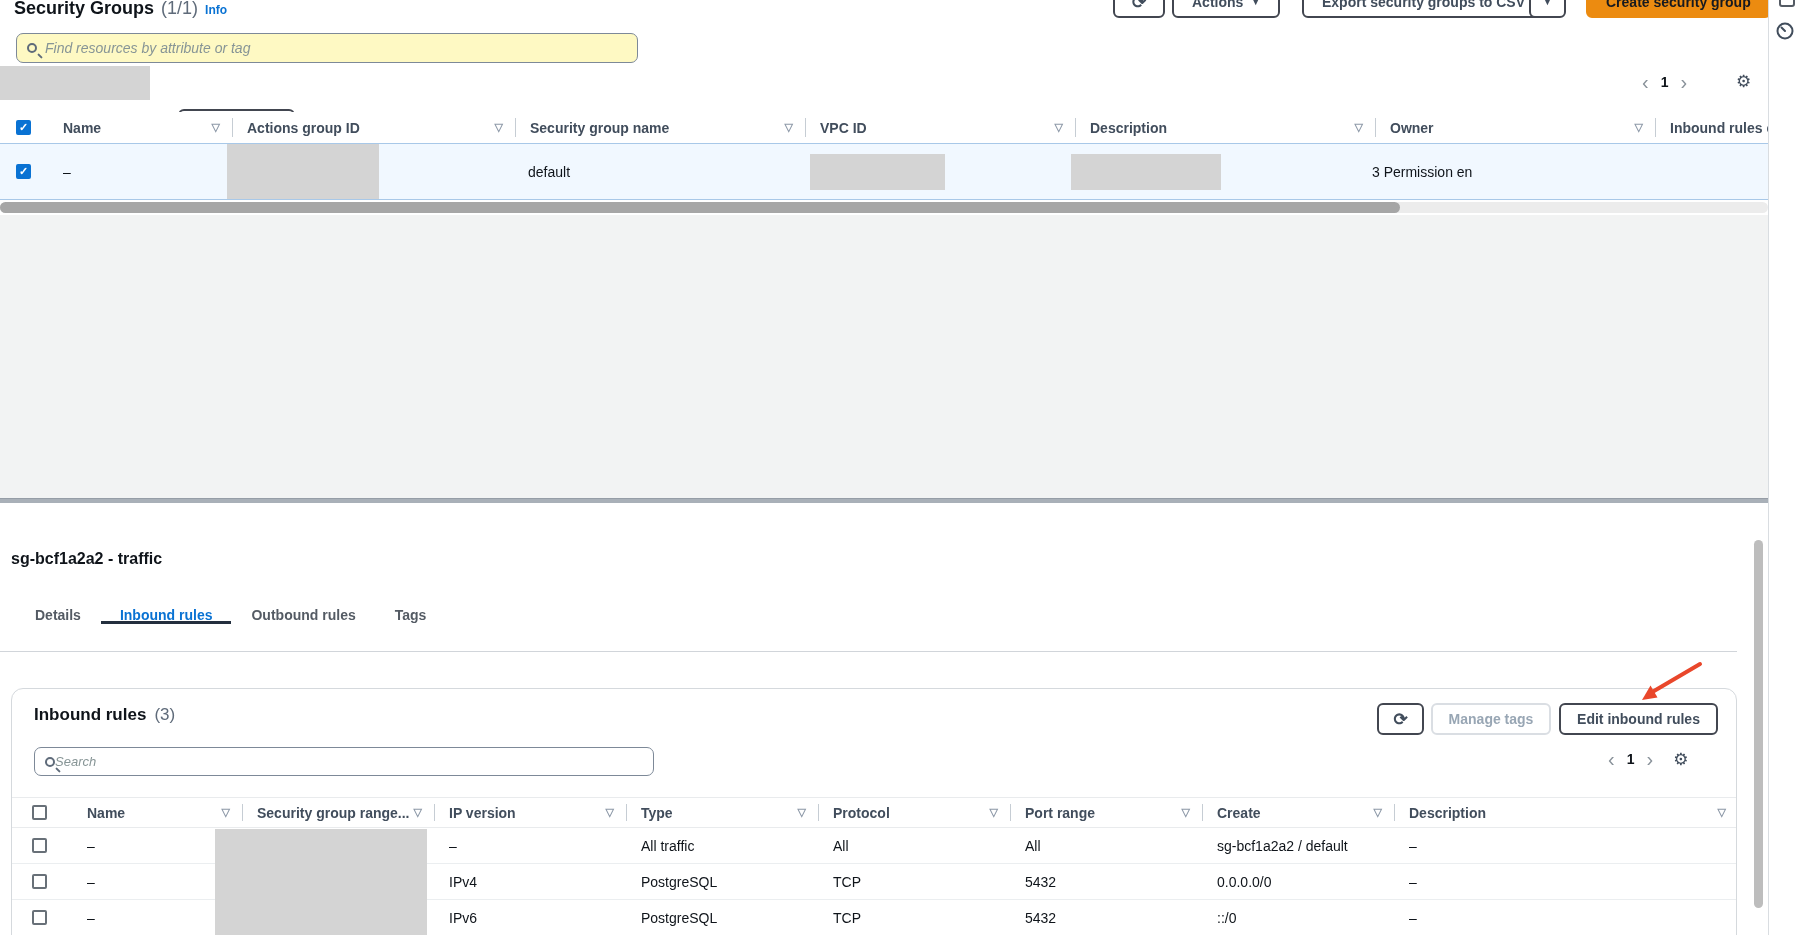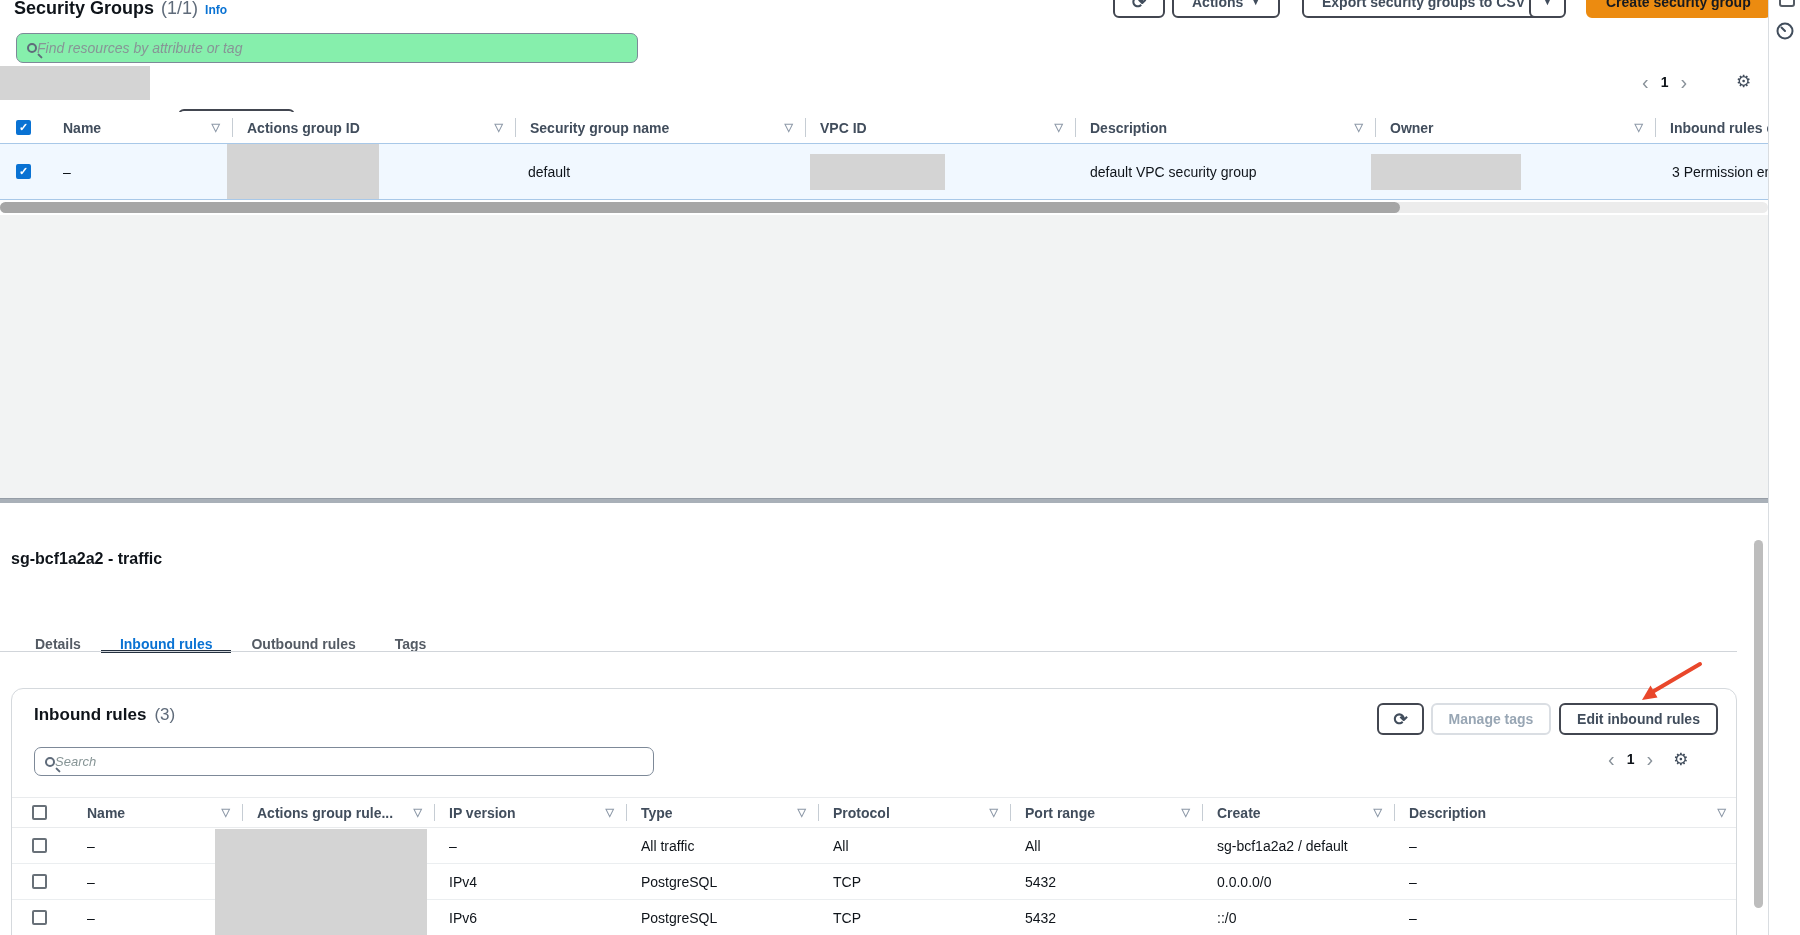--- a/index.html
+++ b/index.html
@@ -10,22 +10,22 @@
 
   
   #upper { left:0; top:0; width:1768px; height:503px; background:#fff; overflow:hidden; }
   .gray-zone { left:0; top:215px; width:1768px; height:283px; background:#f2f3f3; }
 
   .title-row { left:14px; top:-2px; display:flex; align-items:baseline; gap:7px; }
   .page-title { font-size:18px; font-weight:bold; color:#0f141a; }
   .page-count { font-size:18px; color:#5f6b7a; font-weight:400; }
   .info-link { font-size:12px; font-weight:bold; color:#0972d3; cursor:pointer; }
 
-  .search-box { left:16px; top:33px; width:622px; height:30px; background:#86efac;
-    border:1px solid #7d8998; border-radius:7px; display:flex; align-items:center; padding:0 10px; }
+  .search-box { left:16px; top:33px; width:622px; height:30px; background:#fef9c3;
+    border:1px solid #7d8998; border-radius:7px; display:flex; align-items:center; padding:0 10px; gap:8px; }
   .search-box input { border:none; outline:none; flex:1; font-size:14px; font-style:italic;
     font-family:"Liberation Sans", sans-serif; color:#0f141a; background:transparent; }
   .search-box input::placeholder { color:#879596; font-style:italic; }
   .mag { width:10px; height:10px; border:2px solid #5f6b7a; border-radius:50%; position:relative; flex:0 0 auto; }
   .mag::after { content:""; position:absolute; width:2px; height:6px; background:#5f6b7a;
     transform:rotate(-45deg); left:10px; top:8px; border-radius:1px; }
 
   .redact { background:#d4d4d4; }
 
   .btn { display:inline-flex; align-items:center; justify-content:center; gap:8px; height:32px;
@@ -69,21 +69,21 @@
   .drag-handle div { height:3px; background:#98a0a8; border-radius:2px; margin-bottom:3px; }
   .layout-icons { left:1669px; top:514px; display:flex; gap:17px; }
   .lay-ic { width:17px; height:15px; border:2px solid #545b64; border-radius:3px; position:relative; cursor:pointer; background:#fff; }
   .lay-ic i { position:absolute; left:2px; right:2px; bottom:2px; background:#545b64; display:block; }
   .lay-ic.s1 i { height:4px; } .lay-ic.s2 i { height:6px; } .lay-ic.s3 i { top:2px; }
 
   
   #lower { left:0; top:503px; width:1768px; height:432px; background:#fff; overflow:hidden; }
   .detail-title { left:11px; top:47px; font-size:16px; font-weight:bold; color:#0f141a; }
 
-  .tabs { left:16px; top:104px; display:flex; align-items:flex-end; height:45px; }
+  .tabs { left:16px; top:104px; display:flex; align-items:flex-start; height:45px; }
   .tab { display:flex; align-items:center; padding:0 19px; font-weight:bold; font-size:14px;
     color:#545b64; cursor:pointer; position:relative; }
   .tab.active { color:#0972d3; }
   .tab.active::after { content:""; position:absolute; left:0; right:0; bottom:-1px; height:3px; background:#232f3e; }
   .tab-div { width:1px; background:#b6bec9; margin:10px 0; }
   .tabs-border { left:0; top:148px; width:1737px; height:1px; background:#d1d5da; }
 
   .card { left:11px; top:185px; width:1726px; height:300px; background:#fff;
     border:1px solid #d5d9dd; border-radius:12px; overflow:hidden; }
   .card-title-row { left:22px; top:16px; display:flex; align-items:baseline; gap:8px; }
@@ -189,21 +189,20 @@
         <span class="cb checked"></span>
       </div>
       <div class="cell" style="width:184px;">–</div>
       <div class="cell" style="width:283px; position:relative; padding:0;">
         <div class="redact" style="position:absolute; left:-5px; top:0; width:152px; height:100%;"></div>
       </div>
       <div class="cell" style="width:290px; padding-left:13px;">default</div>
       <div class="cell" style="width:270px; position:relative; padding:0;">
         <div class="redact" style="position:absolute; left:5px; top:10px; width:135px; height:36px;"></div>
       </div>
-      <div class="cell" style="width:300px;">default VPC security group</div>
       <div class="cell" style="width:280px; position:relative; padding:0;">
         <div class="redact" style="position:absolute; left:-4px; top:10px; width:150px; height:36px;"></div>
       </div>
       <div class="cell" style="width:265px; padding-left:17px;">3 Permission en</div>
     </div>
 
     <div class="abs hscroll-track"></div>
     <div class="abs hscroll-thumb"></div>
   </div>
 
@@ -272,21 +271,21 @@
 
       <div id="lo-header" class="abs tbl-row">
         <div class="hdr-cell" style="width:60px; padding-left:20px;">
           <span class="cb"></span>
         </div>
         <div class="hdr-cell" style="width:170px;">
           <span>Name</span>
           <span class="sort">▽</span>
         </div>
         <div class="hdr-cell divided" style="width:192px;">
-          <span>Actions group rule...</span>
+          <span>Security group range...</span>
           <span class="sort">▽</span>
         </div>
         <div class="hdr-cell divided" style="width:192px;">
           <span>IP version</span>
           <span class="sort">▽</span>
         </div>
         <div class="hdr-cell divided" style="width:192px;">
           <span>Type</span>
           <span class="sort">▽</span>
         </div>

